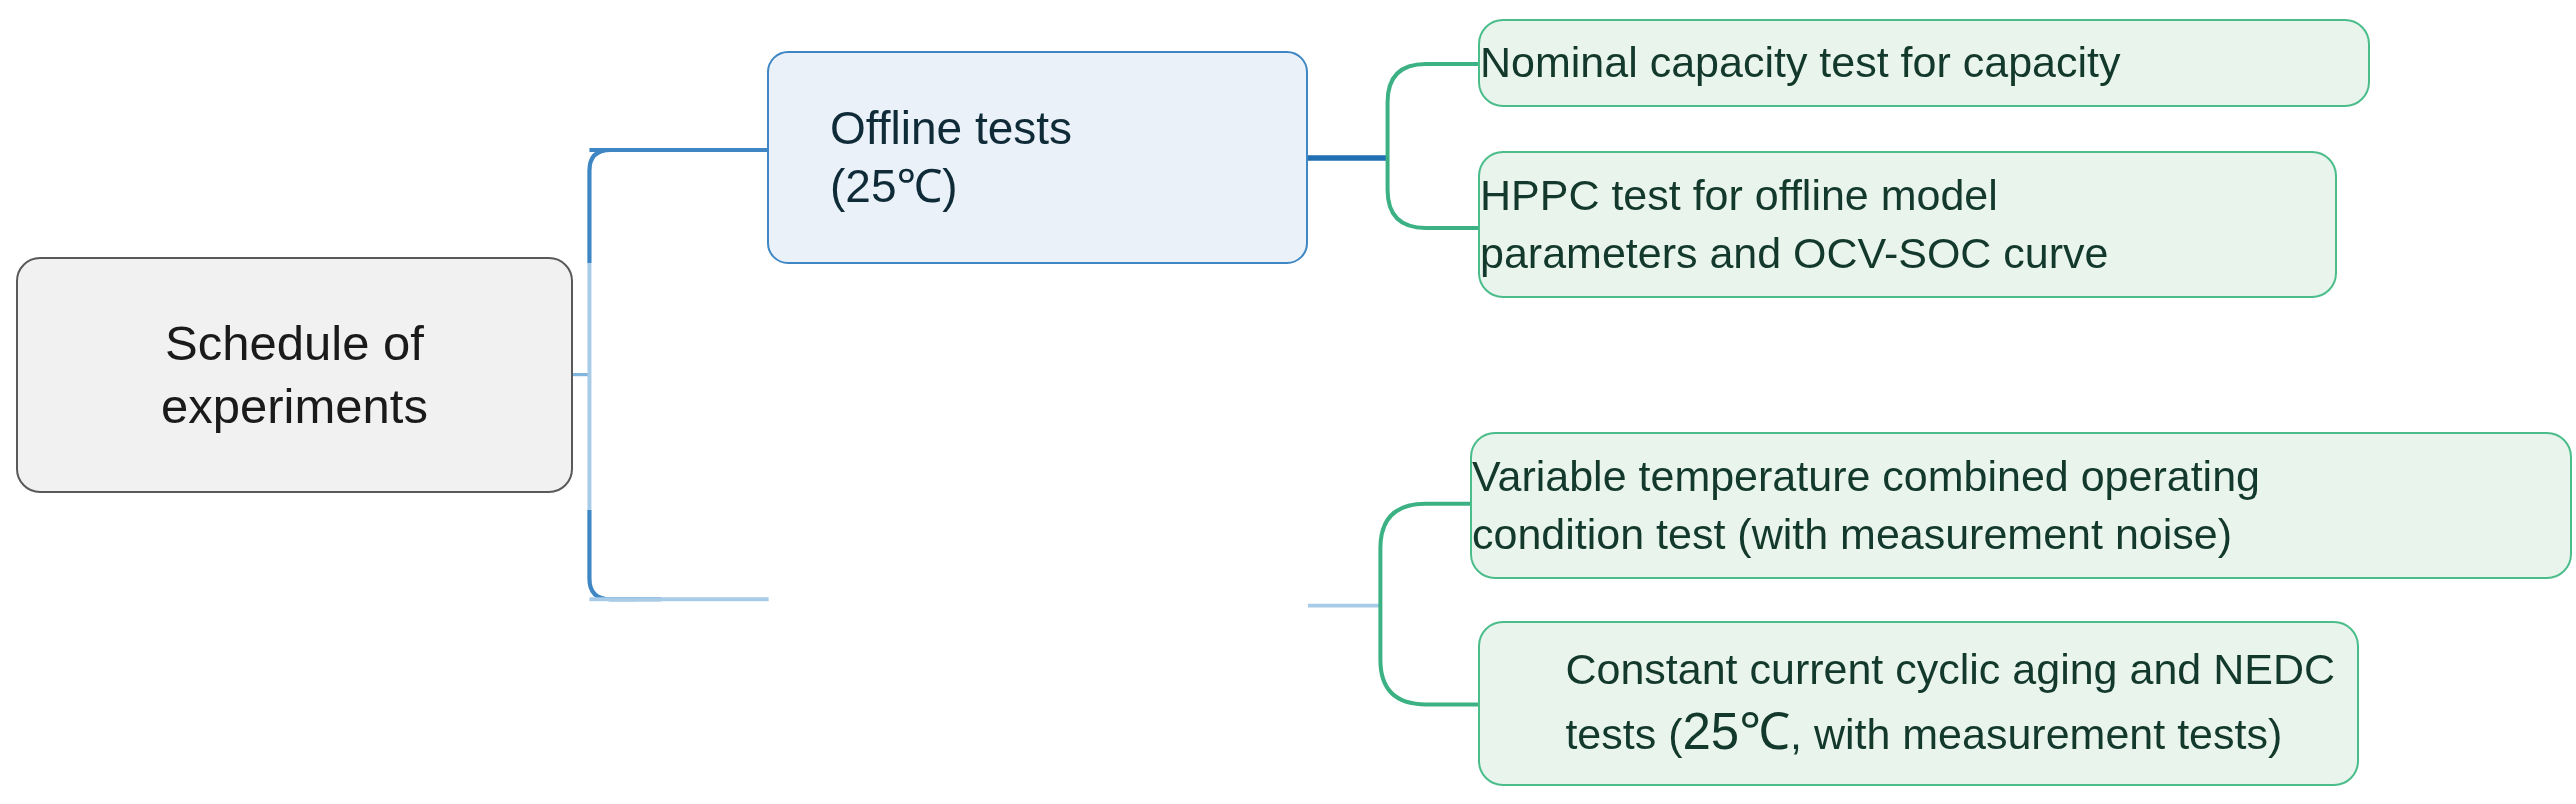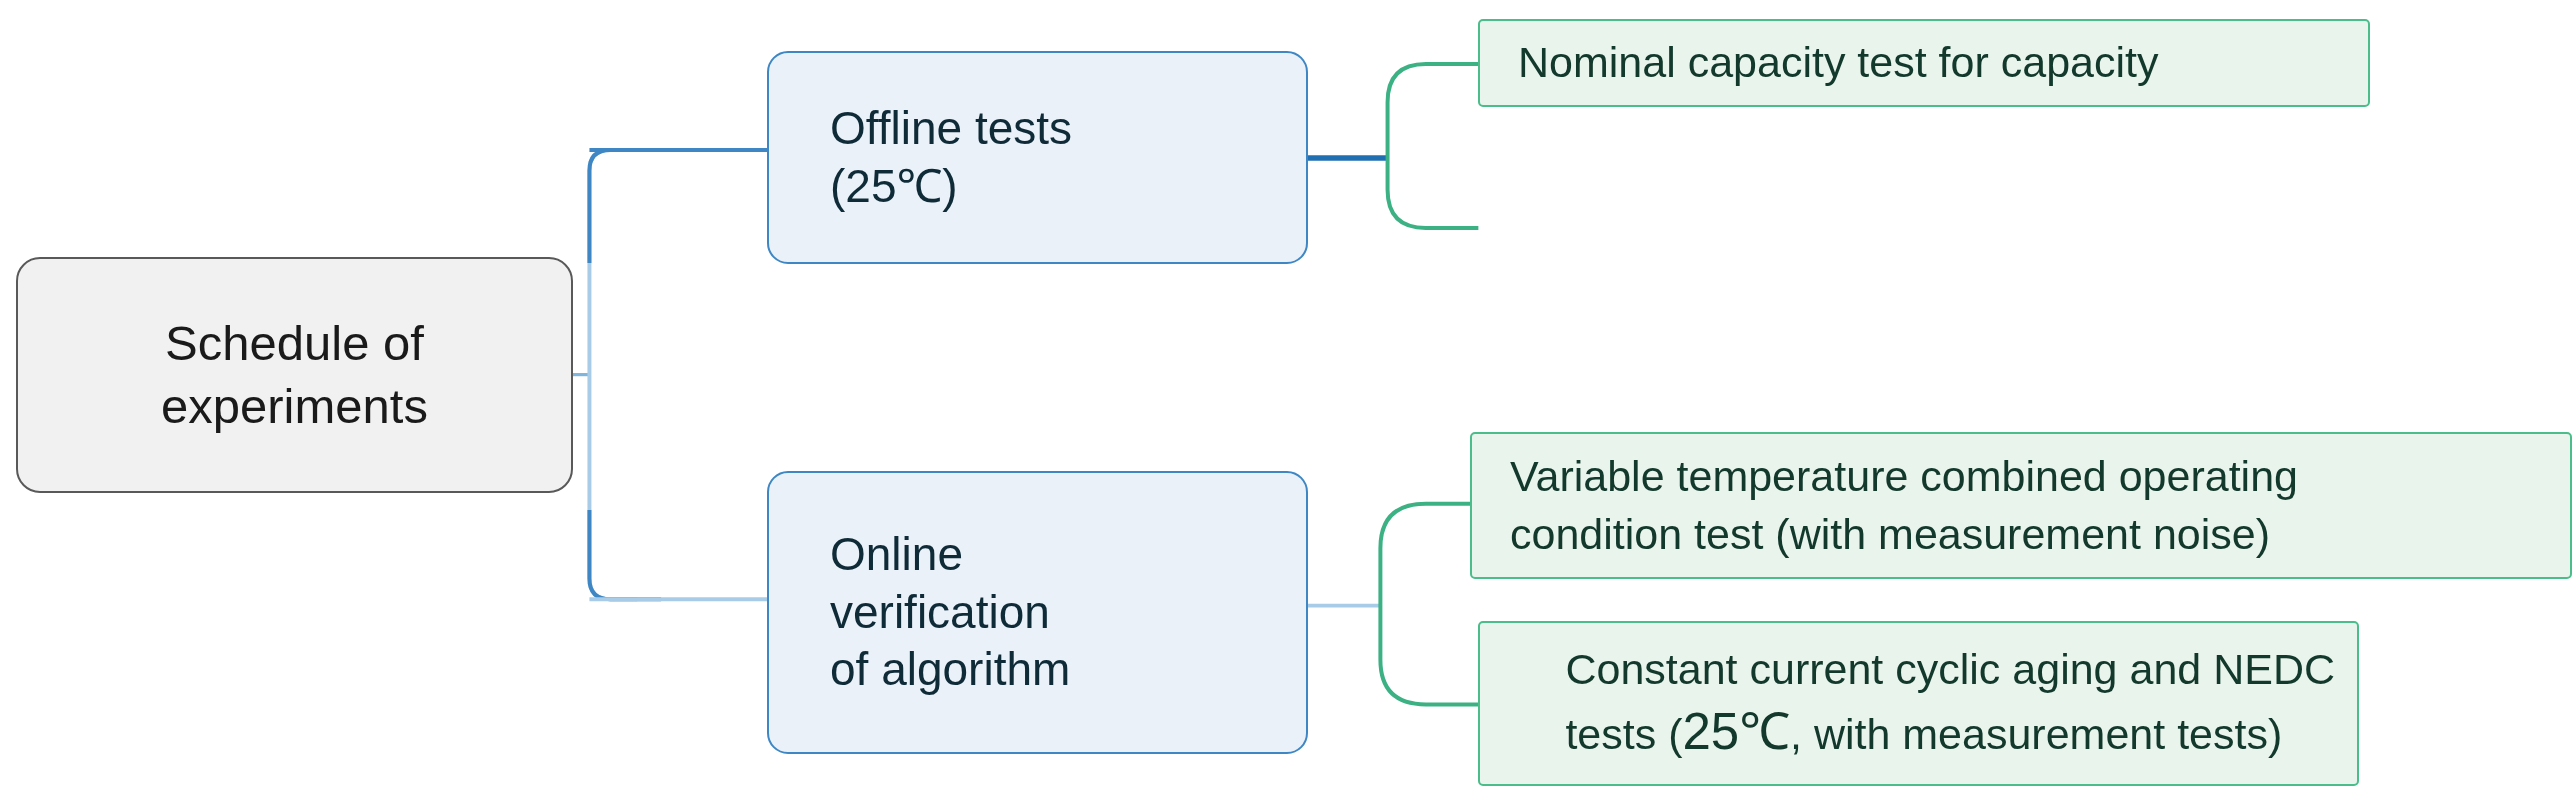--- a/index.html
+++ b/index.html
@@ -74,26 +74,25 @@
     top: 471px;
     width: 541px;
     height: 283px;
   }
 
   
   .node-green {
     background: #e9f4ed;
     border: 2.4px solid #4bbd8b;
     color: #13392c;
-    padding-left: 38px;
     padding-right: 22px;
     font-size: 43px;
     line-height: 1.34;
     text-align: left;
-    border-radius: 5px;
+    border-radius: 25px;
   }
   .leaf-1 {
     left: 1478px;
     top: 19px;
     width: 892px;
     height: 88px;
   }
   .leaf-2 {
     left: 1478px;
     top: 151px;
@@ -145,30 +144,29 @@
   <div class="node node-root">
     <span>Schedule of
 experiments</span>
   </div>
 
   <div class="node node-blue node-blue-offline">
     <span>Offline tests
 (25℃)</span>
   </div>
 
-  <div class="node node-blue node-blue-online">
-    <span>Online
-verification
-of algorithm</span>
-  </div>
 
   <div class="node node-green leaf-1">
     <span>Nominal capacity test for capacity</span>
   </div>
 
+  <div class="node node-green leaf-2">
+    <span>HPPC test for offline model
+parameters and OCV-SOC curve</span>
+  </div>
 
   <div class="node node-green leaf-3">
     <span>Variable temperature combined operating
 condition test (with measurement noise)</span>
   </div>
 
   <div class="node node-green leaf-4">
     <span><span>Constant current cyclic aging and NEDC
 tests (</span><span class="temp-big">25℃</span><span>, with measurement tests)</span></span>
   </div>

